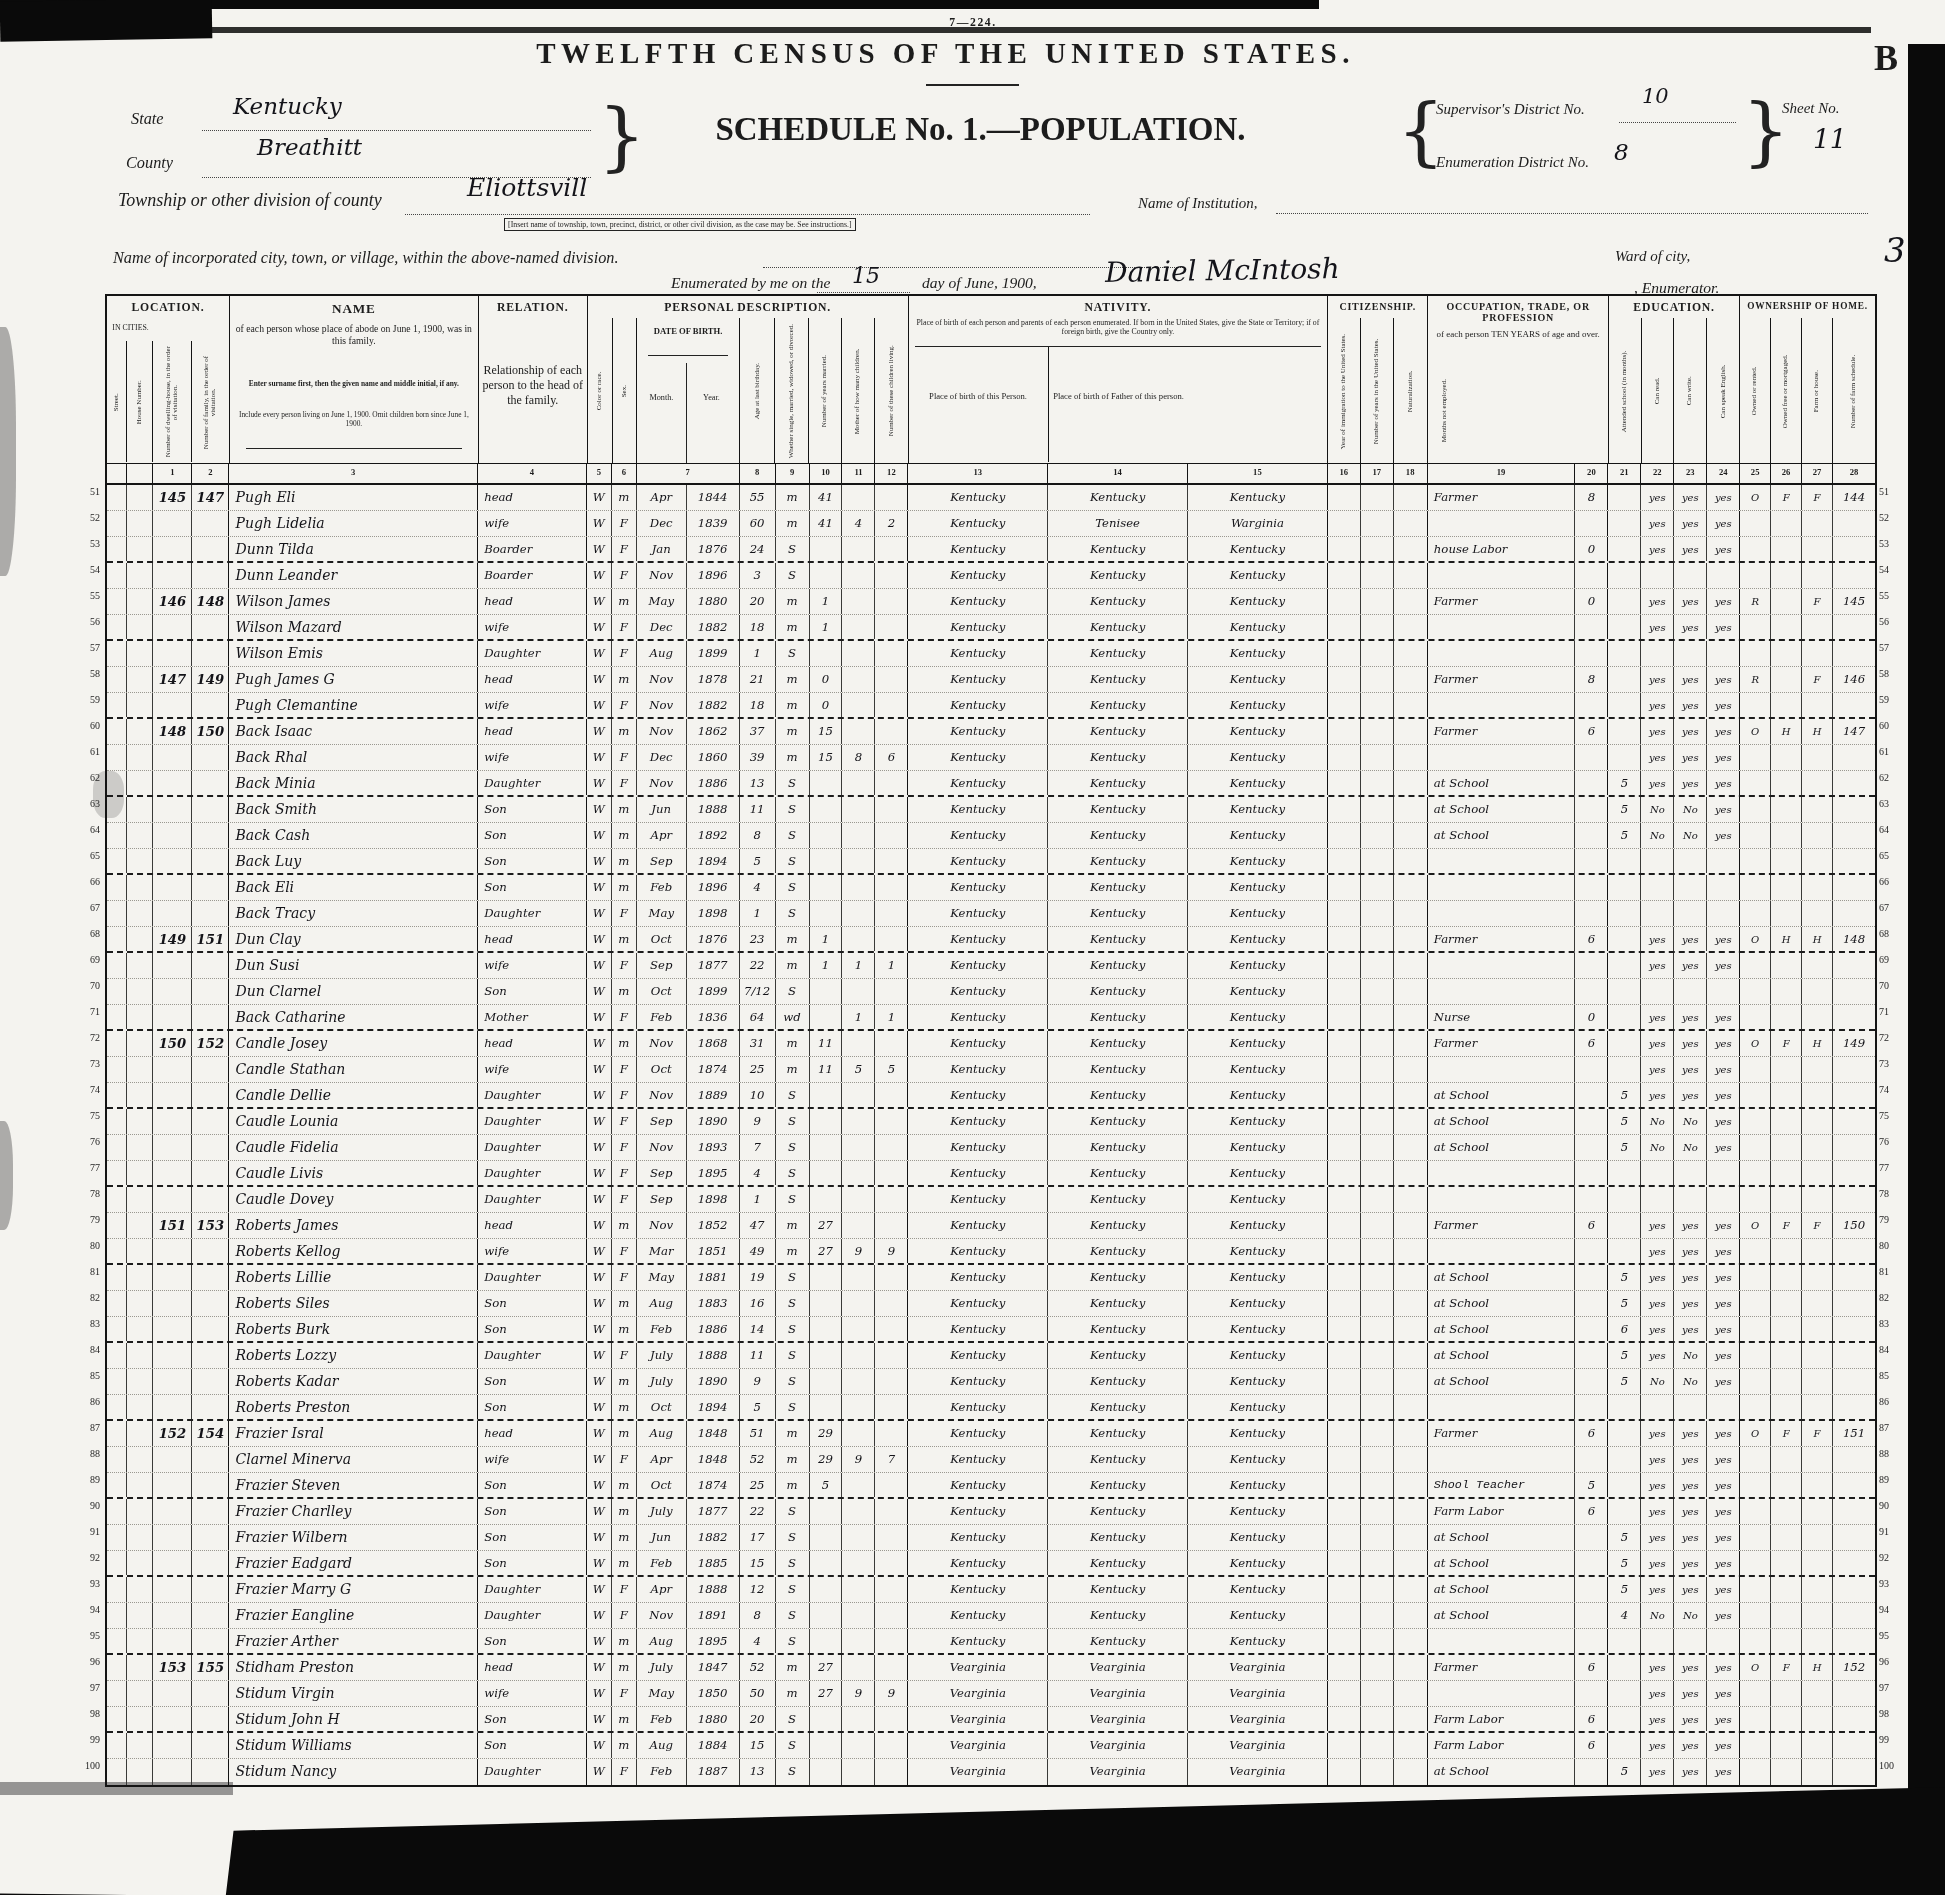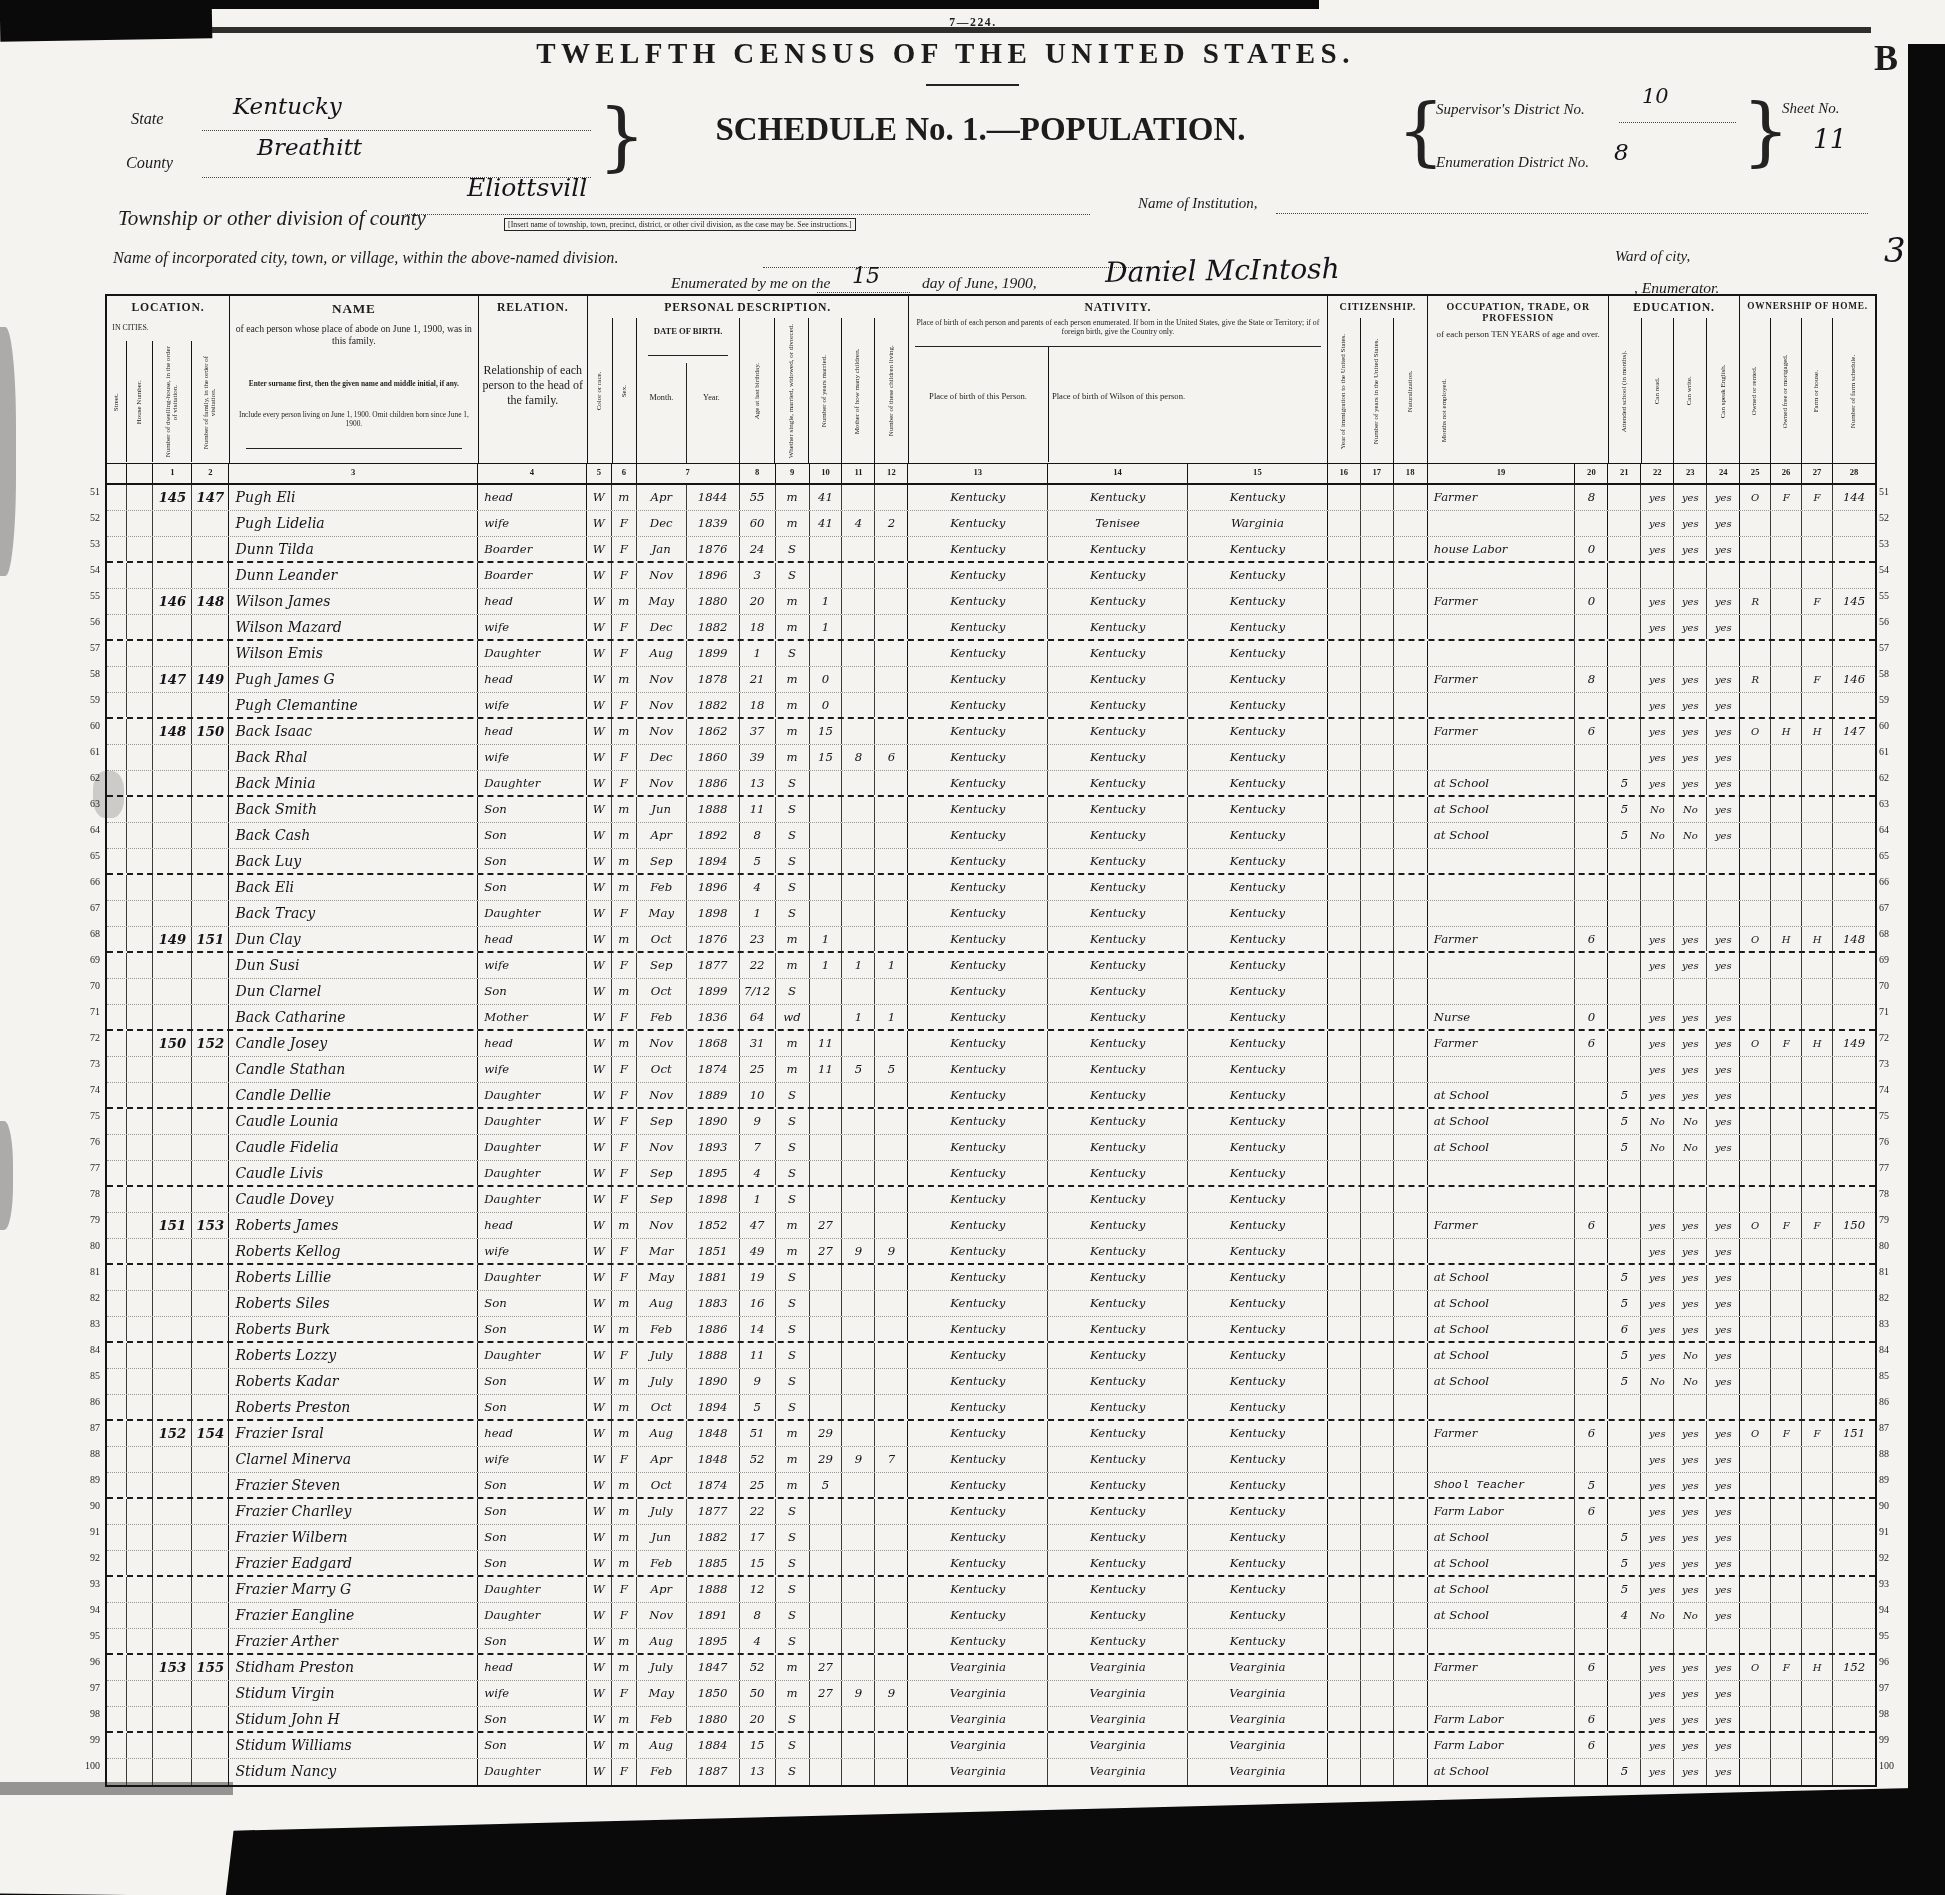--- a/index.html
+++ b/index.html
@@ -78,21 +78,21 @@
   <div class="abs brace" style="left:1397px;top:87px;font-size:75px;">{</div>
   <div class="abs printed-italic" style="left:1436px;top:101px;font-size:15px;">Supervisor's District No.</div>
   <div class="abs hw" style="left:1642px;top:84px;font-size:21px;">10</div>
   <div class="abs dotline" style="left:1619px;top:121px;width:117px;"></div>
   <div class="abs printed-italic" style="left:1436px;top:154px;font-size:15px;">Enumeration District No.</div>
   <div class="abs hw" style="left:1614px;top:139px;font-size:23px;">8</div>
   <div class="abs brace" style="left:1742px;top:87px;font-size:75px;">}</div>
   <div class="abs printed-italic" style="left:1782px;top:100px;font-size:15px;">Sheet No.</div>
   <div class="abs hw" style="left:1813px;top:123px;font-size:26.5px;">11</div>
 
-  <div class="abs printed-italic" style="left:118px;top:206px;font-size:21px;">Township or other division of county</div>
+  <div class="abs printed-italic" style="left:118px;top:190px;font-size:18px;">Township or other division of county</div>
   <div class="abs hw" style="left:467px;top:173px;font-size:25px;">Eliottsvill</div>
   <div class="abs dotline" style="left:405px;top:213px;width:685px;"></div>
   <div class="abs" style="left:504px;top:218px;font-size:7.8px;border:0.8px solid #222;padding:0.8px 3.1px;background:#f4f3ef;">[Insert name of township, town, precinct, district, or other civil division, as the case may be.  See instructions.]</div>
   <div class="abs printed-italic" style="left:1138px;top:195px;font-size:15px;">Name of Institution,</div>
   <div class="abs dotline" style="left:1276px;top:212px;width:592px;"></div>
 
   <div class="abs printed-italic" style="left:113px;top:248px;font-size:16.3px;">Name of incorporated city, town, or village, within the above-named division.</div>
   <div class="abs dotline" style="left:763px;top:266px;width:420px;"></div>
   <div class="abs printed-italic" style="left:1615px;top:248px;font-size:15px;">Ward of city,</div>
 
@@ -280,21 +280,21 @@
 
       <div class="g" style="width:420px;">
         <div class="gtitle">NATIVITY.</div>
         <div class="gnote" style="top:22px;font-size:7.8px;">Place of birth of each person and parents of each person enumerated.  If born in the United States, give the State or Territory; if of foreign birth, give the Country only.</div>
         <div class="abs" style="left:6.2px;right:6.2px;top:50px;border-top:0.8px solid #222;"></div>
         <div class="subcols" style="top:51px;height:115px;">
           <div class="sc" style="width:140px;">
               <div class="hlab" style="top:44px;">Place of birth of this Person.</div>
             </div>
           <div class="sc" style="width:140px;">
-              <div class="hlab" style="top:44px;">Place of birth of Wilson of this person.</div>
+              <div class="hlab" style="top:44px;">Place of birth of Father of this person.</div>
             </div>
         </div>
       </div>
 
       <div class="g" style="width:100px;">
         <div class="gtitle" style="font-size:10px;">CITIZENSHIP.</div>
         <div class="subcols" style="top:22px;height:145px;">
           <div class="sc" style="width:33px;">
               <div class="vlab">Year of immigration to the United States.</div>
             </div>

